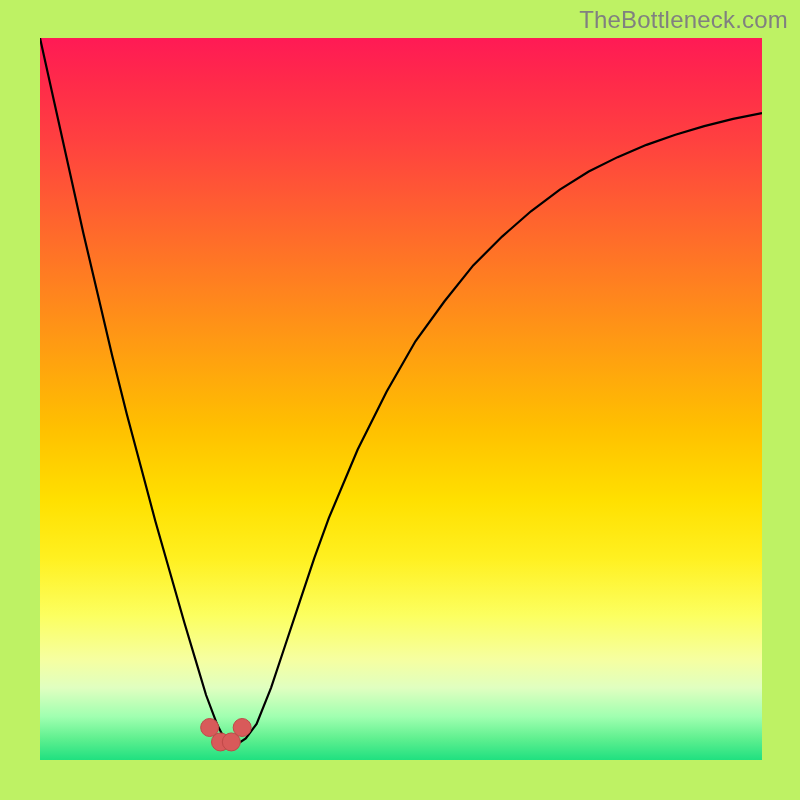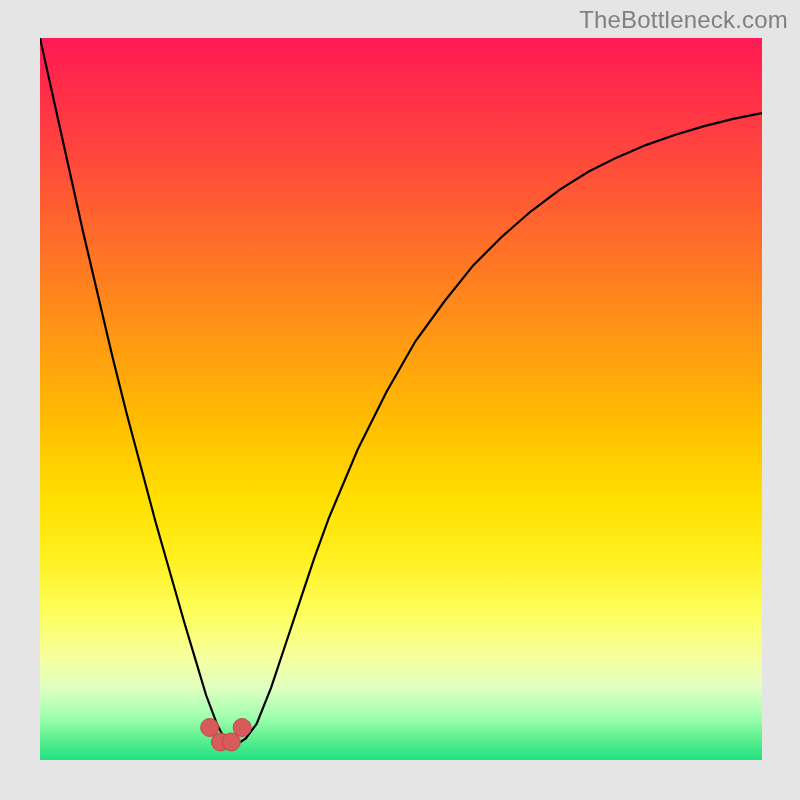--- a/index.html
+++ b/index.html
@@ -10,21 +10,21 @@
     background: #000;
     overflow: hidden;
     font-family: Arial, Helvetica, sans-serif;
   }
   .frame {
     position: absolute;
     left: 0;
     top: 0;
     width: 800px;
     height: 800px;
-    background: #e5e5e5;
+    background: #bef264;
   }
   .plot {
     position: absolute;
     left: 40px;
     top: 38px;
     width: 722px;
     height: 722px;
     overflow: hidden;
   }
   .gradient {

